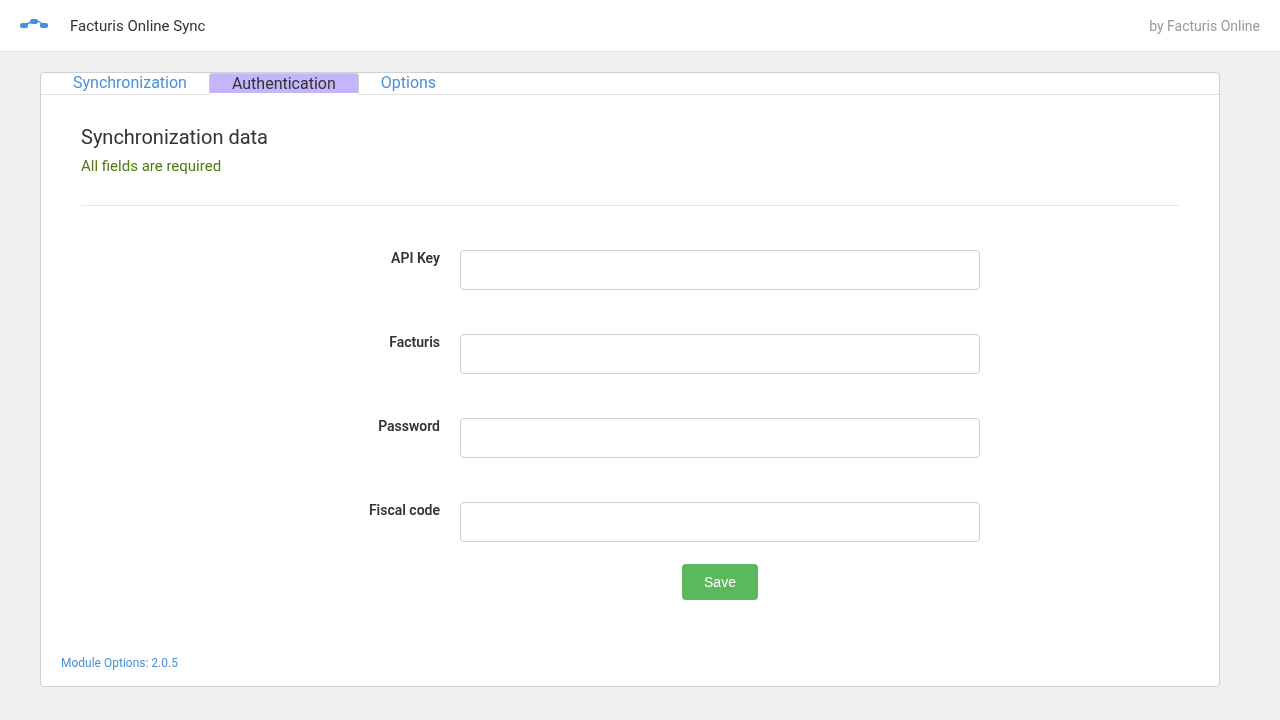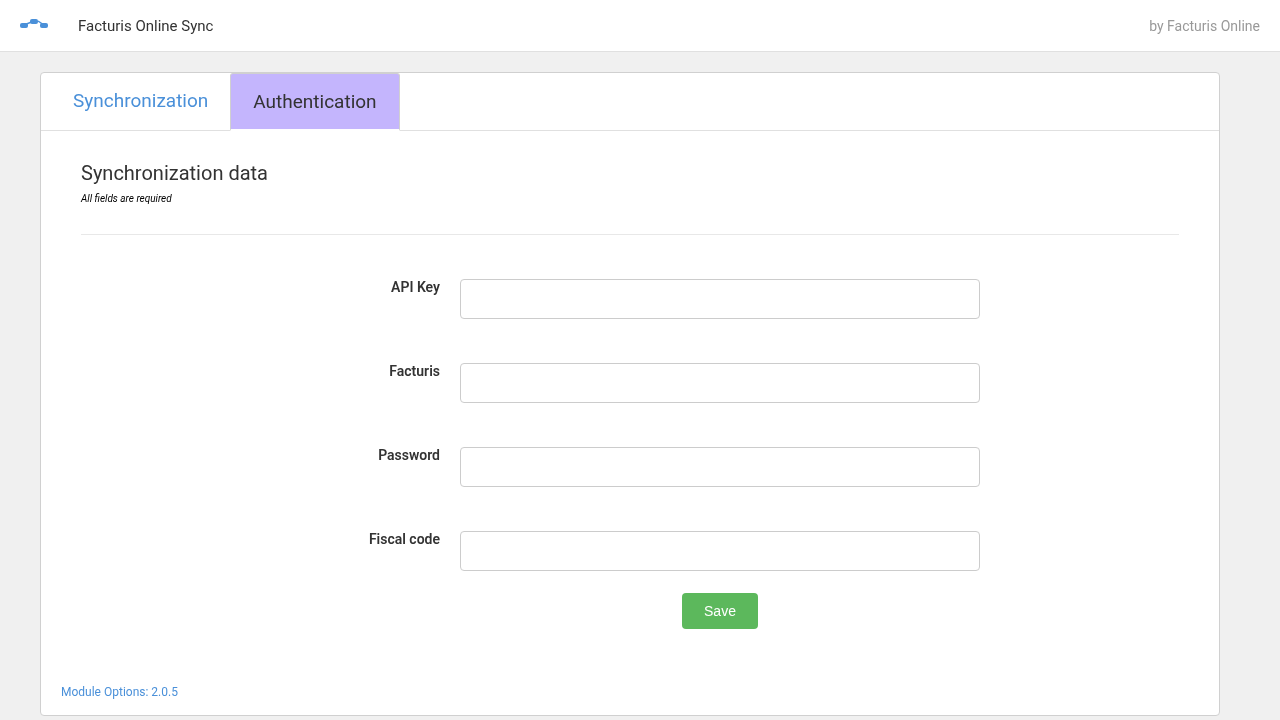--- a/index.html
+++ b/index.html
@@ -23,21 +23,21 @@
       height: 52px;
       display: flex;
       align-items: center;
       justify-content: space-between;
       padding: 0 20px;
     }
 
     .header-left {
       display: flex;
       align-items: center;
-      gap: 26px;
+      gap: 18px;
     }
 
     .logo-icon {
       width: 32px;
       height: 22px;
     }
 
     .header-title {
       font-size: 15px;
       color: #333333;
@@ -66,22 +66,22 @@
     }
 
     
     .tabs {
       display: flex;
       border-bottom: 1px solid #e0e0e0;
       padding: 0 10px;
     }
 
     .tab {
-      padding: 16px 22px;
-      font-size: 19px;
+      padding: 0 22px;
+      font-size: 16px;
       cursor: pointer;
       border-bottom: 2px solid transparent;
       margin-bottom: -1px;
       text-decoration: none;
       text-align: center;
     }
 
     .tab-sync {
       color: #4a90d9;
       border-bottom: 2px solid transparent;
@@ -106,23 +106,22 @@
     }
 
     .form-title {
       font-size: 20px;
       color: #333333;
       font-weight: 400;
       margin-bottom: 8px;
     }
 
     .form-subtitle {
-      font-size: 10px;
-      color: #000000;
-      font-style: italic;
+      font-size: 15px;
+      color: #4d7c0f;
       margin-bottom: 30px;
     }
 
     .form-divider {
       border: none;
       border-top: 1px solid #e8e8e8;
       margin-bottom: 30px;
     }
 
     .form-row {
@@ -196,20 +195,21 @@
   </div>
   <div class="header-right">by Facturis Online</div>
 </div>
 
 <div class="main-content">
   <div class="card">
 
     <div class="tabs">
       <span class="tab tab-sync">Synchronization</span>
       <span class="tab tab-auth">Authentication</span>
+      <span class="tab tab-options">Options</span>
     </div>
 
     <div class="form-section">
       <div class="form-title">Synchronization data</div>
       <div class="form-subtitle">All fields are required</div>
       <hr class="form-divider">
 
       <div class="form-row">
         <label class="form-label">API Key</label>
         <input class="form-input" type="text" value="" style="">

